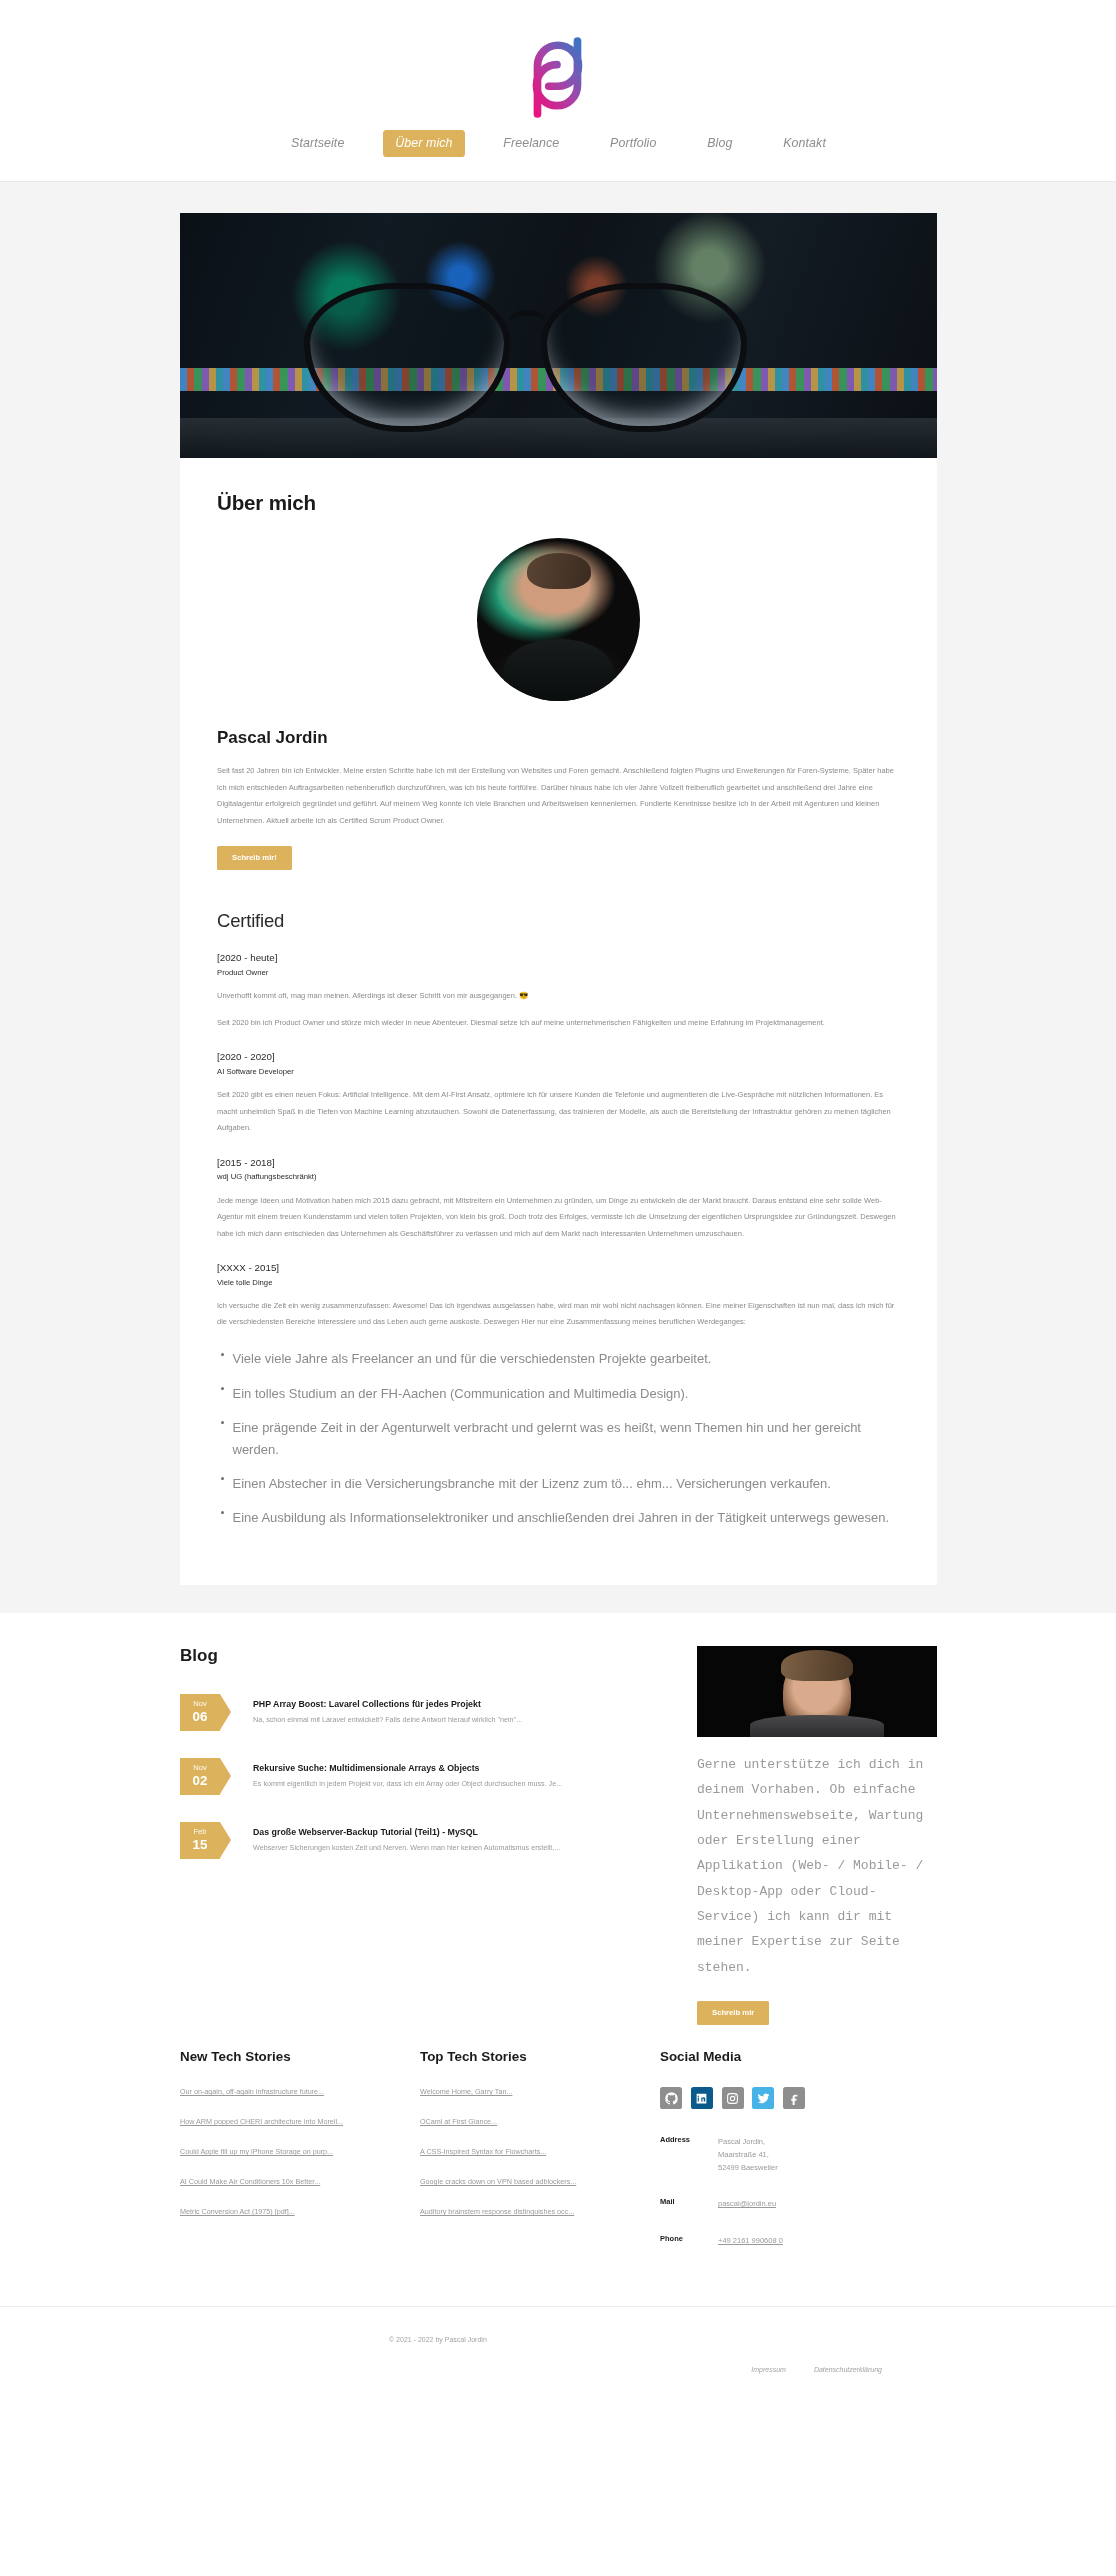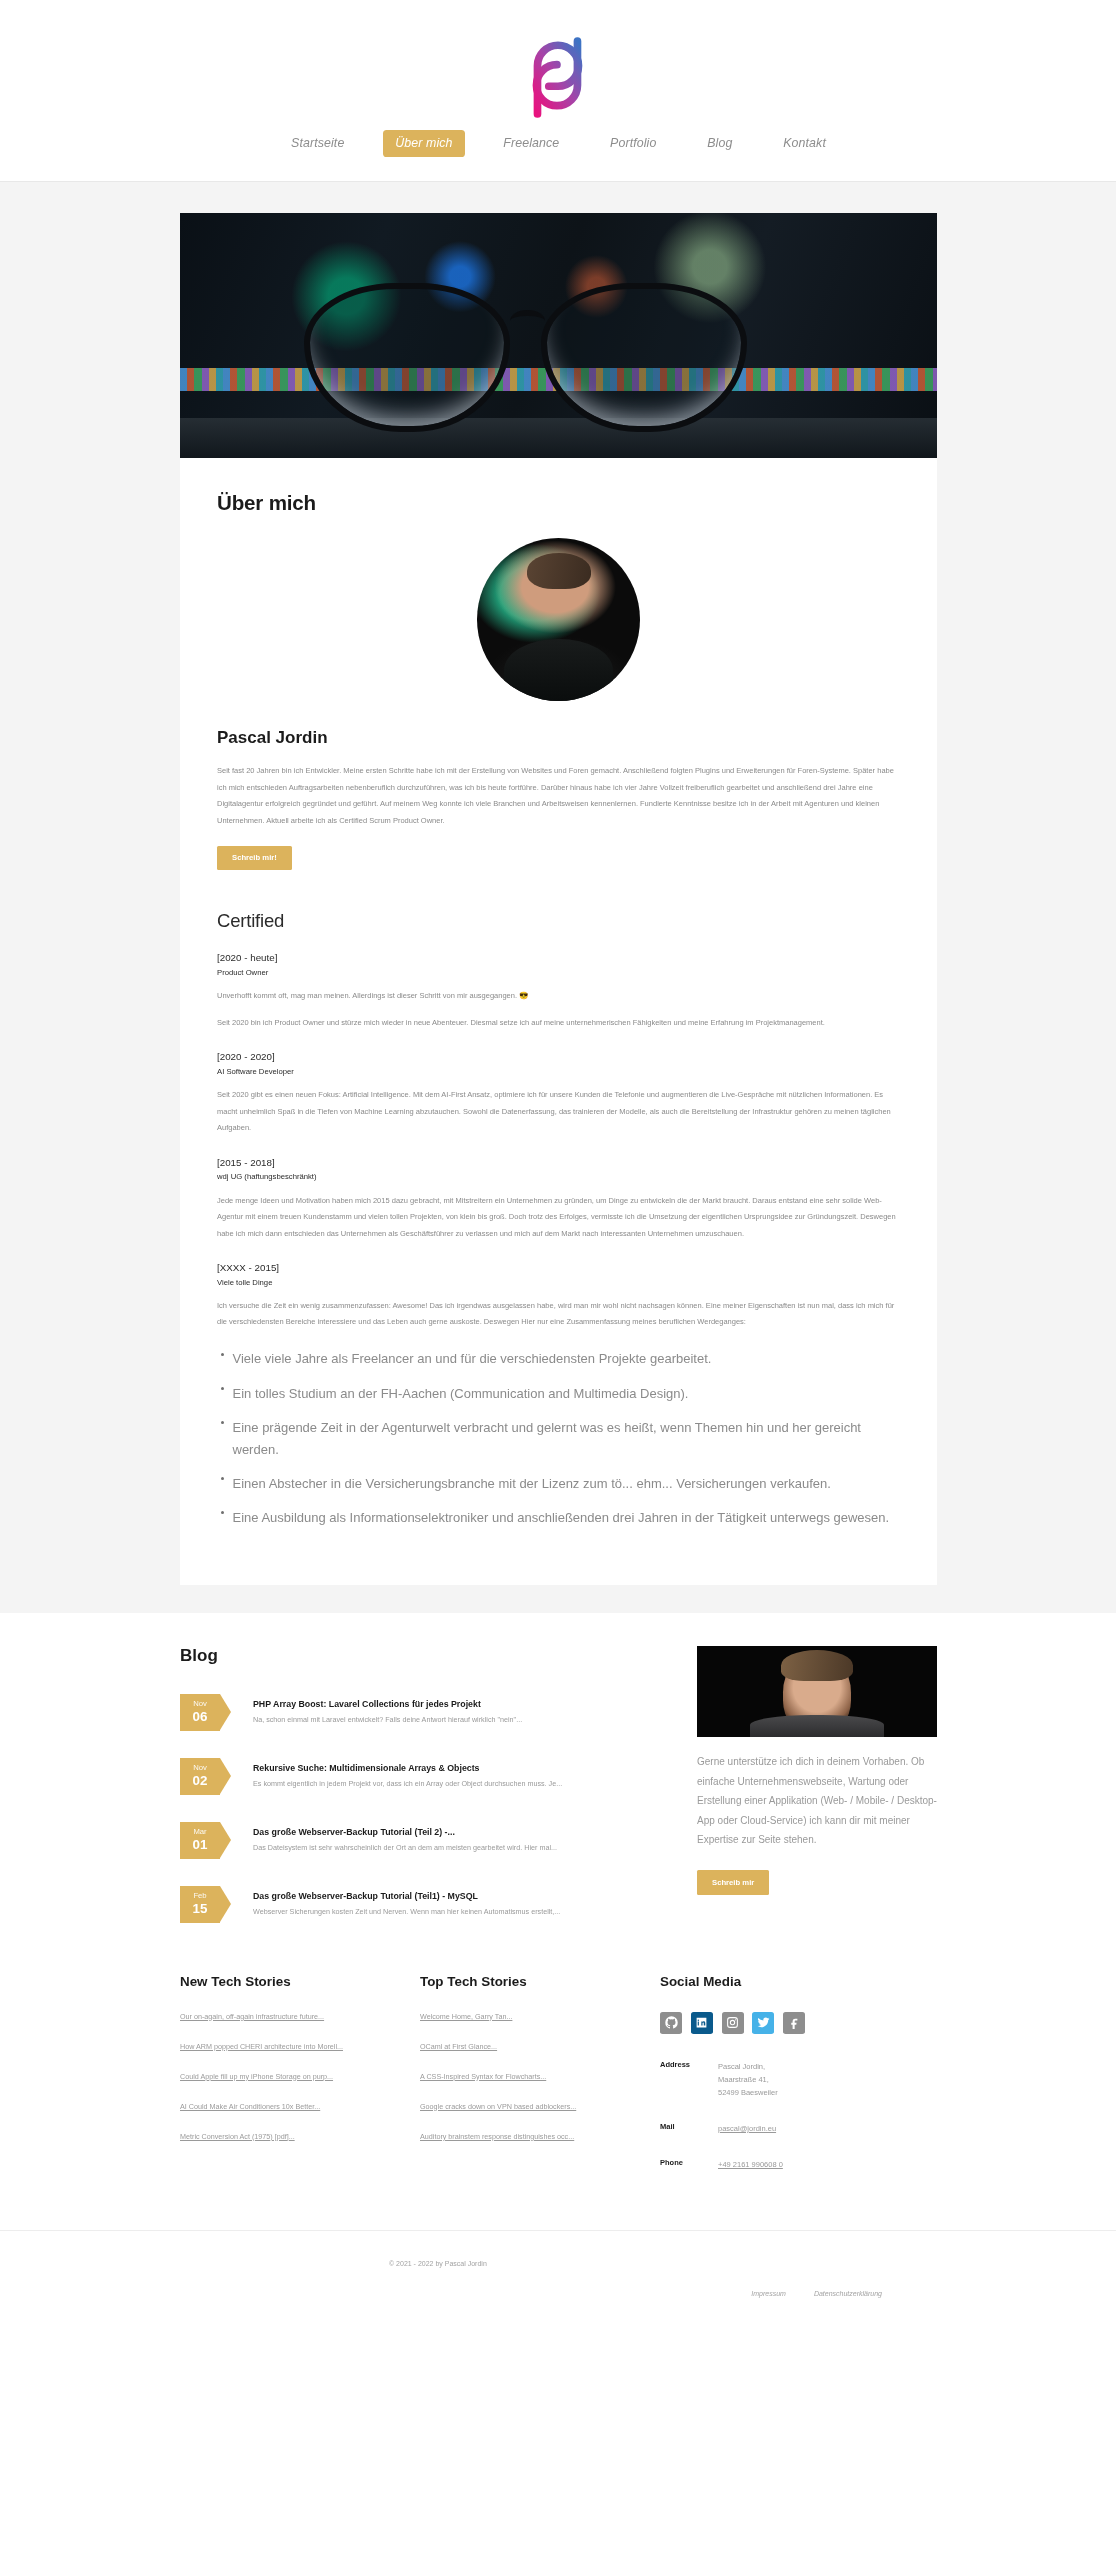--- a/index.html
+++ b/index.html
@@ -189,21 +189,21 @@
   .side-photo .hair2 {
     position:absolute; left:50%; top:4.1px; transform:translateX(-50%);
     width:72px; height:31px; border-radius:54% 54% 34% 34%;
     background:linear-gradient(96deg,#7d6144,#4b3827);
   }
   .side-photo .shoulders {
     position:absolute; bottom:0; left:50%; transform:translateX(-50%);
     width:134px; height:21.6px; border-radius:46% 46% 0 0;
     background:linear-gradient(180deg,#4a4a4c,#2c2c2e);
   }
-  .side-text { font-size:10px; line-height:1.95; color:#9a9a9a; margin:15.5px 0 17.5px 0; }
+  .side-text { font-size:13px; line-height:1.95; color:#9a9a9a; margin:15.5px 0 17.5px 0;font-family:Liberation Mono, monospace; }
 
   .links-grid { display:flex; margin-top:24px; padding-bottom:36px; }
   .links-col { width:240px; }
   h3.links-title { font-size:13.4px; font-weight:bold; color:#1b1b1b; margin:0 0 23px 0; }
   .story-link {
     display:block; font-size:7.2px; color:#9a9a9a;
     text-decoration:underline; margin-bottom:21px; cursor:pointer;
     white-space:nowrap; overflow:hidden; text-overflow:ellipsis;
   }
 
@@ -343,30 +343,20 @@
           <div class="date-badge">
             <span class="m">Nov</span>
             <span class="d">02</span>
           </div>
           <div class="post-text">
             <div class="post-title">Rekursive Suche: Multidimensionale Arrays &amp; Objects</div>
             <div class="post-excerpt">Es kommt eigentlich in jedem Projekt vor, dass ich ein Array oder Object durchsuchen muss. Je...</div>
           </div>
         </div>
 
-        <div class="post">
-          <div class="date-badge">
-            <span class="m">Mar</span>
-            <span class="d">01</span>
-          </div>
-          <div class="post-text">
-            <div class="post-title">Das große Webserver-Backup Tutorial (Teil 2) -...</div>
-            <div class="post-excerpt">Das Dateisystem ist sehr wahrscheinlich der Ort an dem am meisten gearbeitet wird. Hier mal...</div>
-          </div>
-        </div>
 
         <div class="post">
           <div class="date-badge">
             <span class="m">Feb</span>
             <span class="d">15</span>
           </div>
           <div class="post-text">
             <div class="post-title">Das große Webserver-Backup Tutorial (Teil1) - MySQL</div>
             <div class="post-excerpt">Webserver Sicherungen kosten Zeit und Nerven. Wenn man hier keinen Automatismus erstellt,...</div>
           </div>

